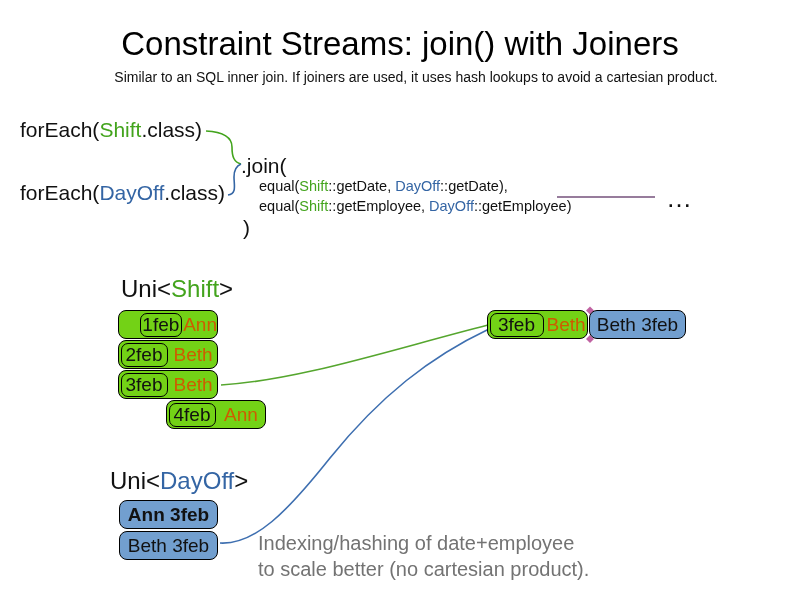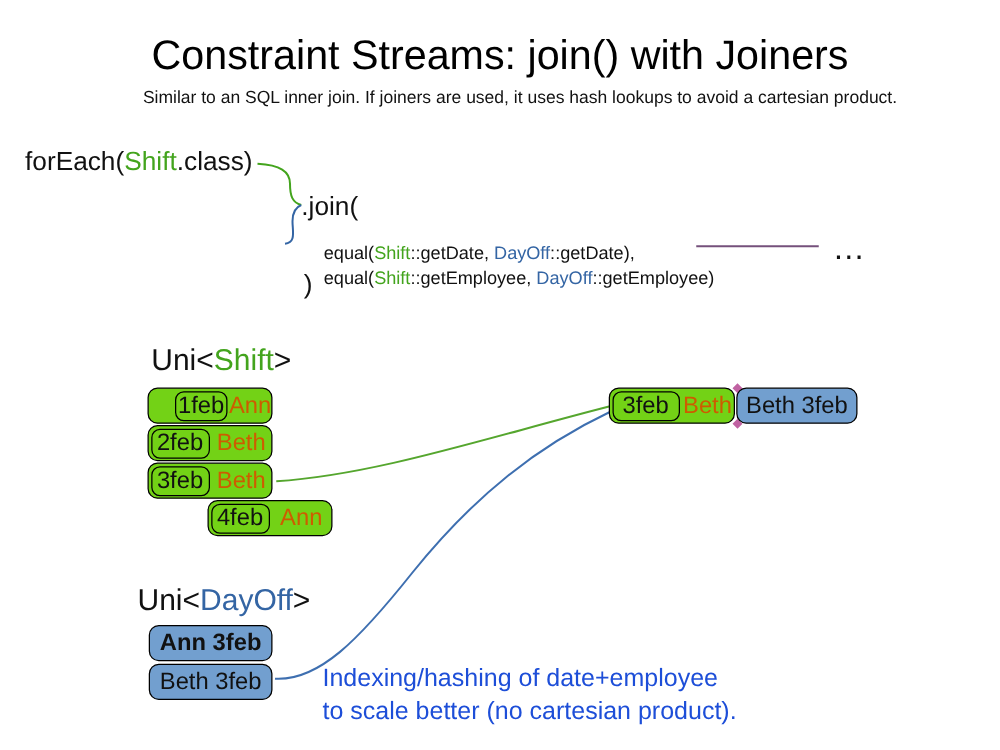--- a/index.html
+++ b/index.html
@@ -4,25 +4,25 @@
 <style>
   html,body{margin:0;padding:0;background:#fff;}
   #canvas{
     position:relative;width:800px;height:600px;background:#ffffff;overflow:hidden;
     font-family:"Liberation Sans",sans-serif;color:#111;padding-left:28px;
   }
   .abs{position:absolute;white-space:nowrap;}
   #title{top:24px;left:0;width:800px;text-align:center;font-size:33px;line-height:40px;color:#000;}
   #subtitle{top:69px;left:16px;width:800px;text-align:center;font-size:14px;color:#111;}
   .code-lg{font-size:21px;line-height:26px;}
-  .code-sm{font-size:14.5px;line-height:19.5px;margin-top:17px;}
+  .code-sm{font-size:14.5px;line-height:19.5px;}
   .green{color:#43A41D;}
   .blue{color:#3465A4;}
   .orange{color:#CE5C00;}
-  .red{color:#1d4ed8;}
+  .red{color:#737373;}
   .label{font-size:24px;color:#111;}
   svg.layer{position:absolute;top:0;left:0;pointer-events:none;}
   .grow{display:flex;align-items:stretch;background:#73D216;border:1.6px solid #000;border-radius:8px;box-sizing:border-box;}
   .brow{display:flex;align-items:center;justify-content:center;background:#729FCF;border:1.6px solid #000;border-radius:8px;box-sizing:border-box;font-size:19px;color:#111;}
   .datecell{border:1.6px solid #000;border-radius:7px;margin:1.5px;display:flex;align-items:center;justify-content:center;font-size:19px;color:#111;box-sizing:border-box;}
   .namecell{flex:1;display:flex;align-items:center;justify-content:center;font-size:19px;}
   .tbl{display:flex;flex-direction:column;gap:1px;}
   #note{font-size:20px;line-height:26px;}
 </style>
 </head>
@@ -40,20 +40,23 @@
     <path d="M 221 385 C 300 380 390 350 488 325" fill="none" stroke="#55A62E" stroke-width="1.6"></path>
     <path d="M 220 543 C 255 545 287 512 330 458 C 380 396 430 357 489 329" fill="none" stroke="#3E6FB0" stroke-width="1.6"></path>
     <path d="M 590 306.5 l 4 4 -4 4 -4 -4 z" fill="#C062A2"></path>
     <path d="M 590 335 l 4 4 -4 4 -4 -4 z" fill="#C062A2"></path>
   </svg>
 
   <div class="abs code-lg" style="left:20px;top:117px;">
     <span>forEach(</span><span class="green">Shift</span><span>.class)</span>
   </div>
 
+  <div class="abs code-lg" style="left:20px;top:180px;">
+    <span>forEach(</span><span class="blue">DayOff</span><span>.class)</span>
+  </div>
 
   <div class="abs code-lg" style="left:241px;top:153px;">.join(</div>
 
   <div class="abs code-sm" style="left:259px;top:177px;">
     <div>
       <span>equal(</span><span class="green">Shift</span><span>::getDate, </span><span class="blue">DayOff</span><span>::getDate),</span>
     </div>
     <div>
       <span>equal(</span><span class="green">Shift</span><span>::getEmployee, </span><span class="blue">DayOff</span><span>::getEmployee)</span>
     </div>

